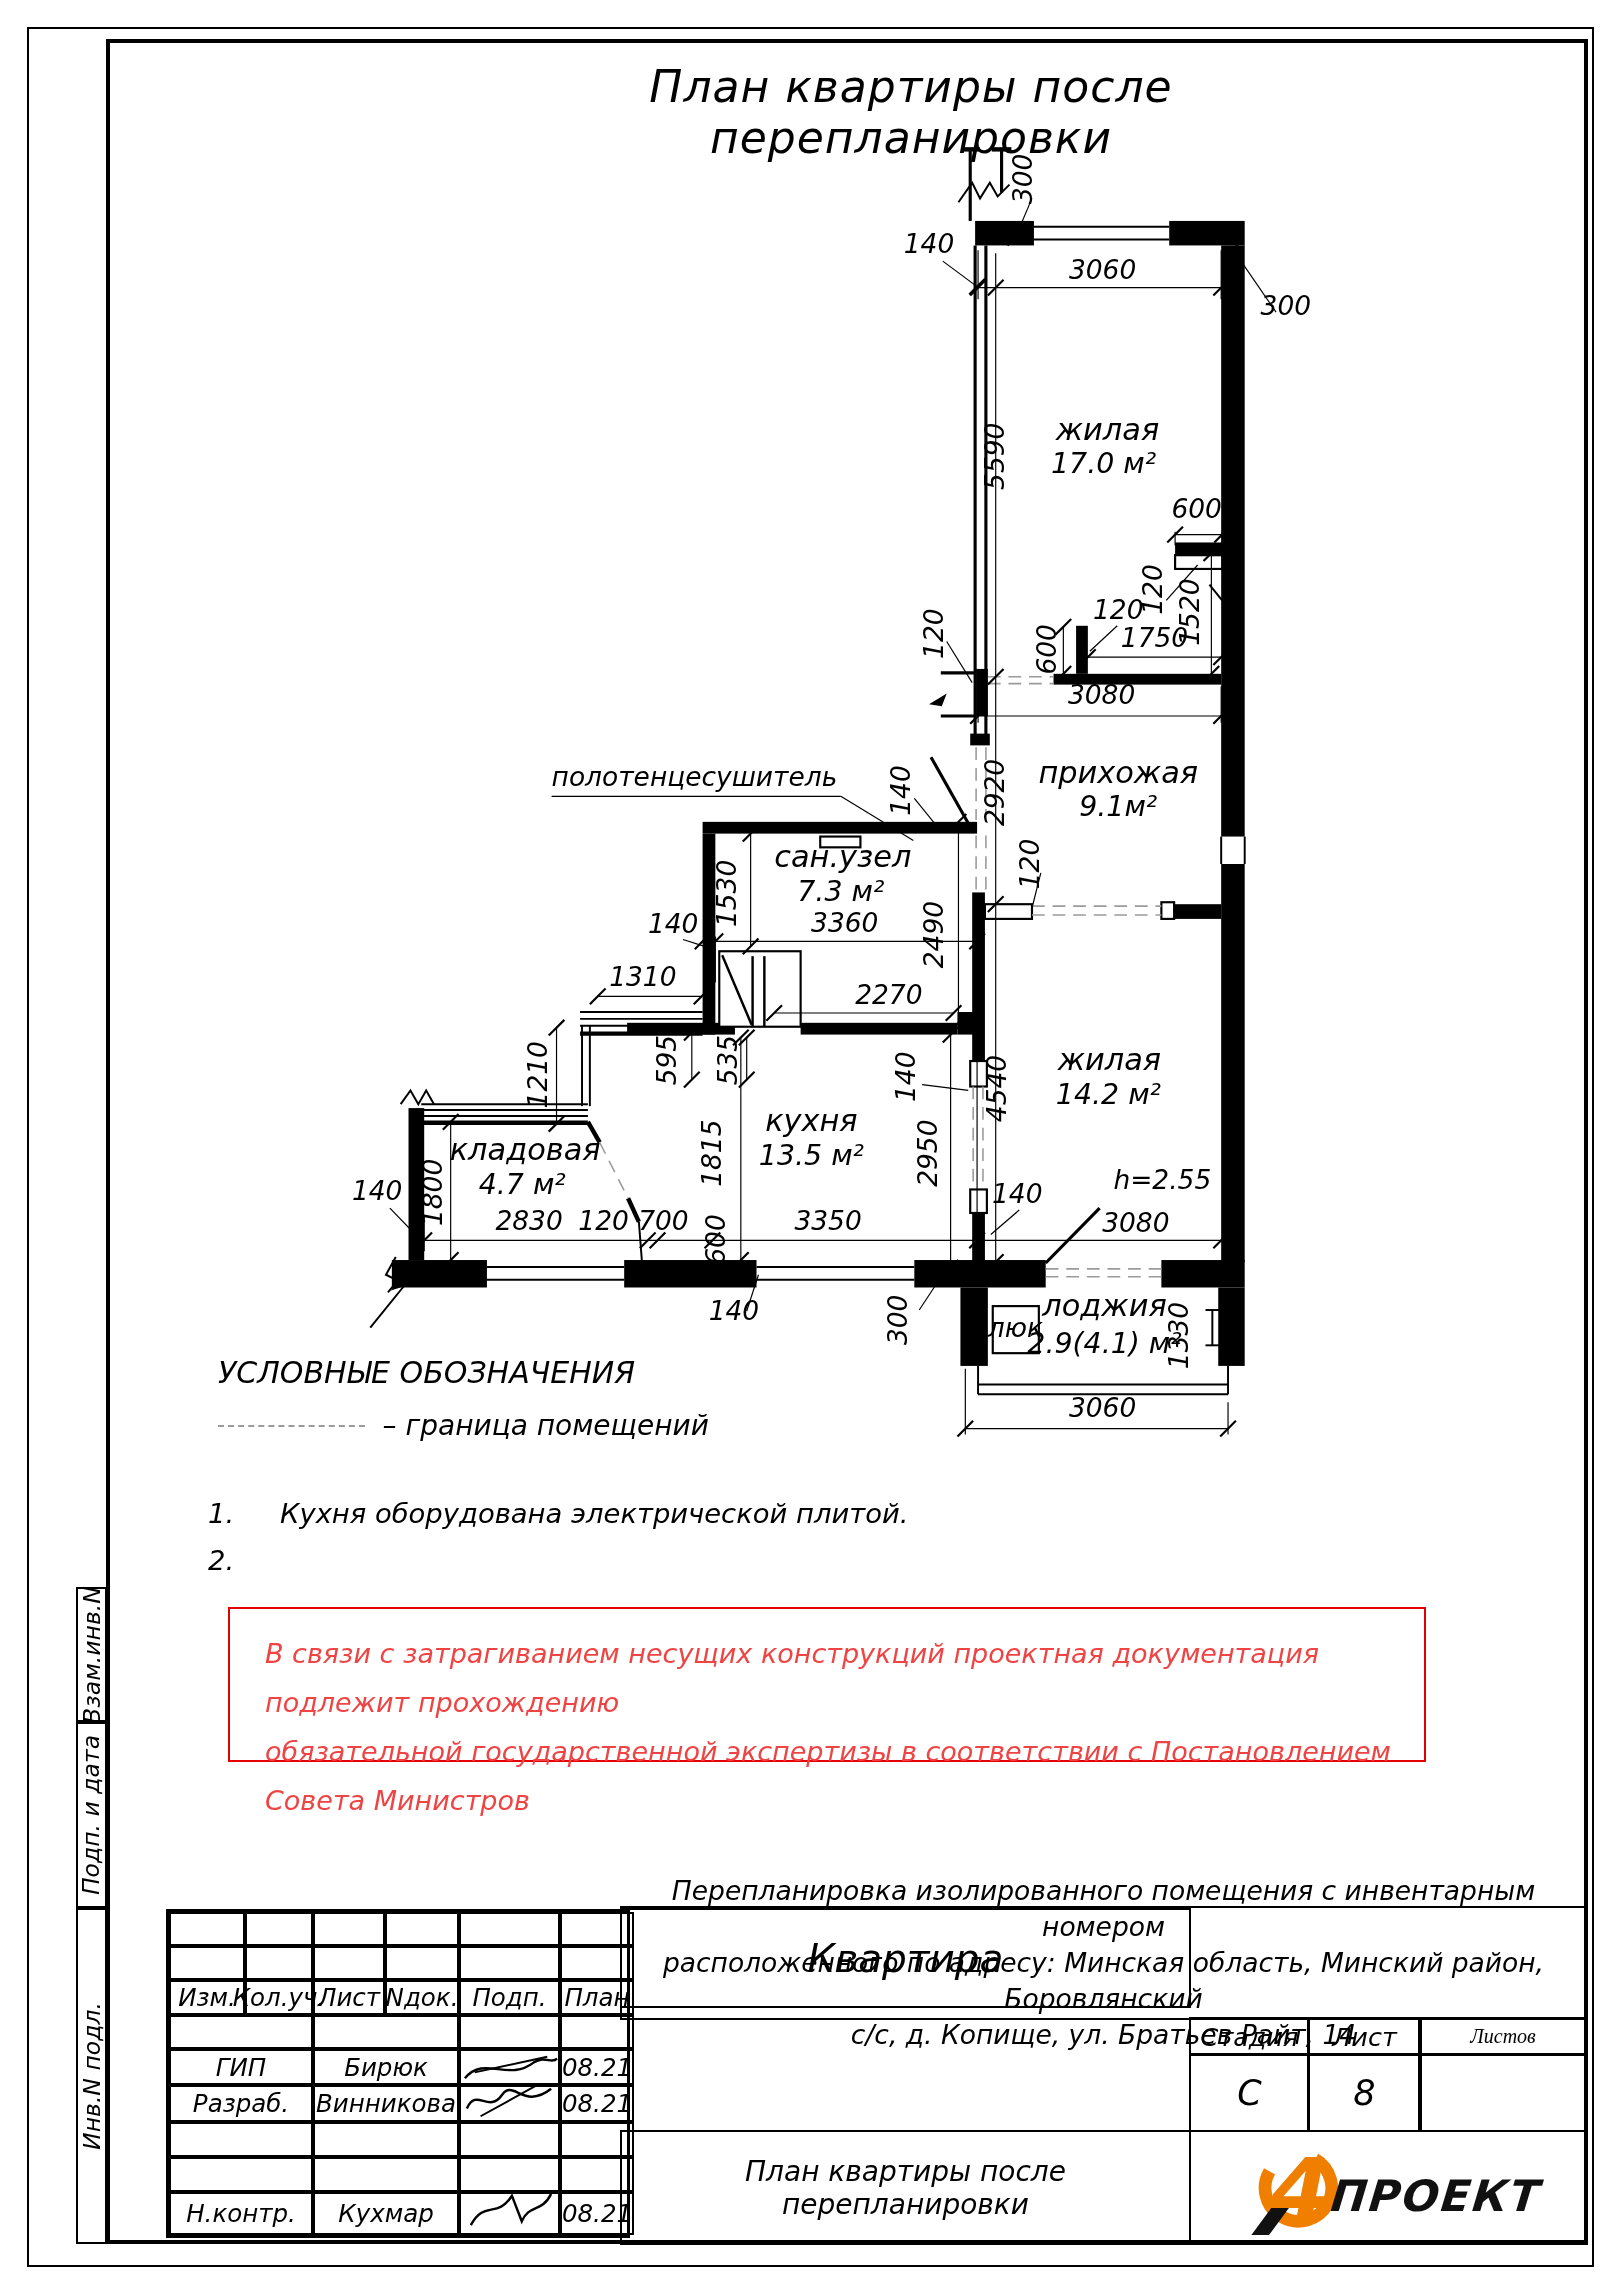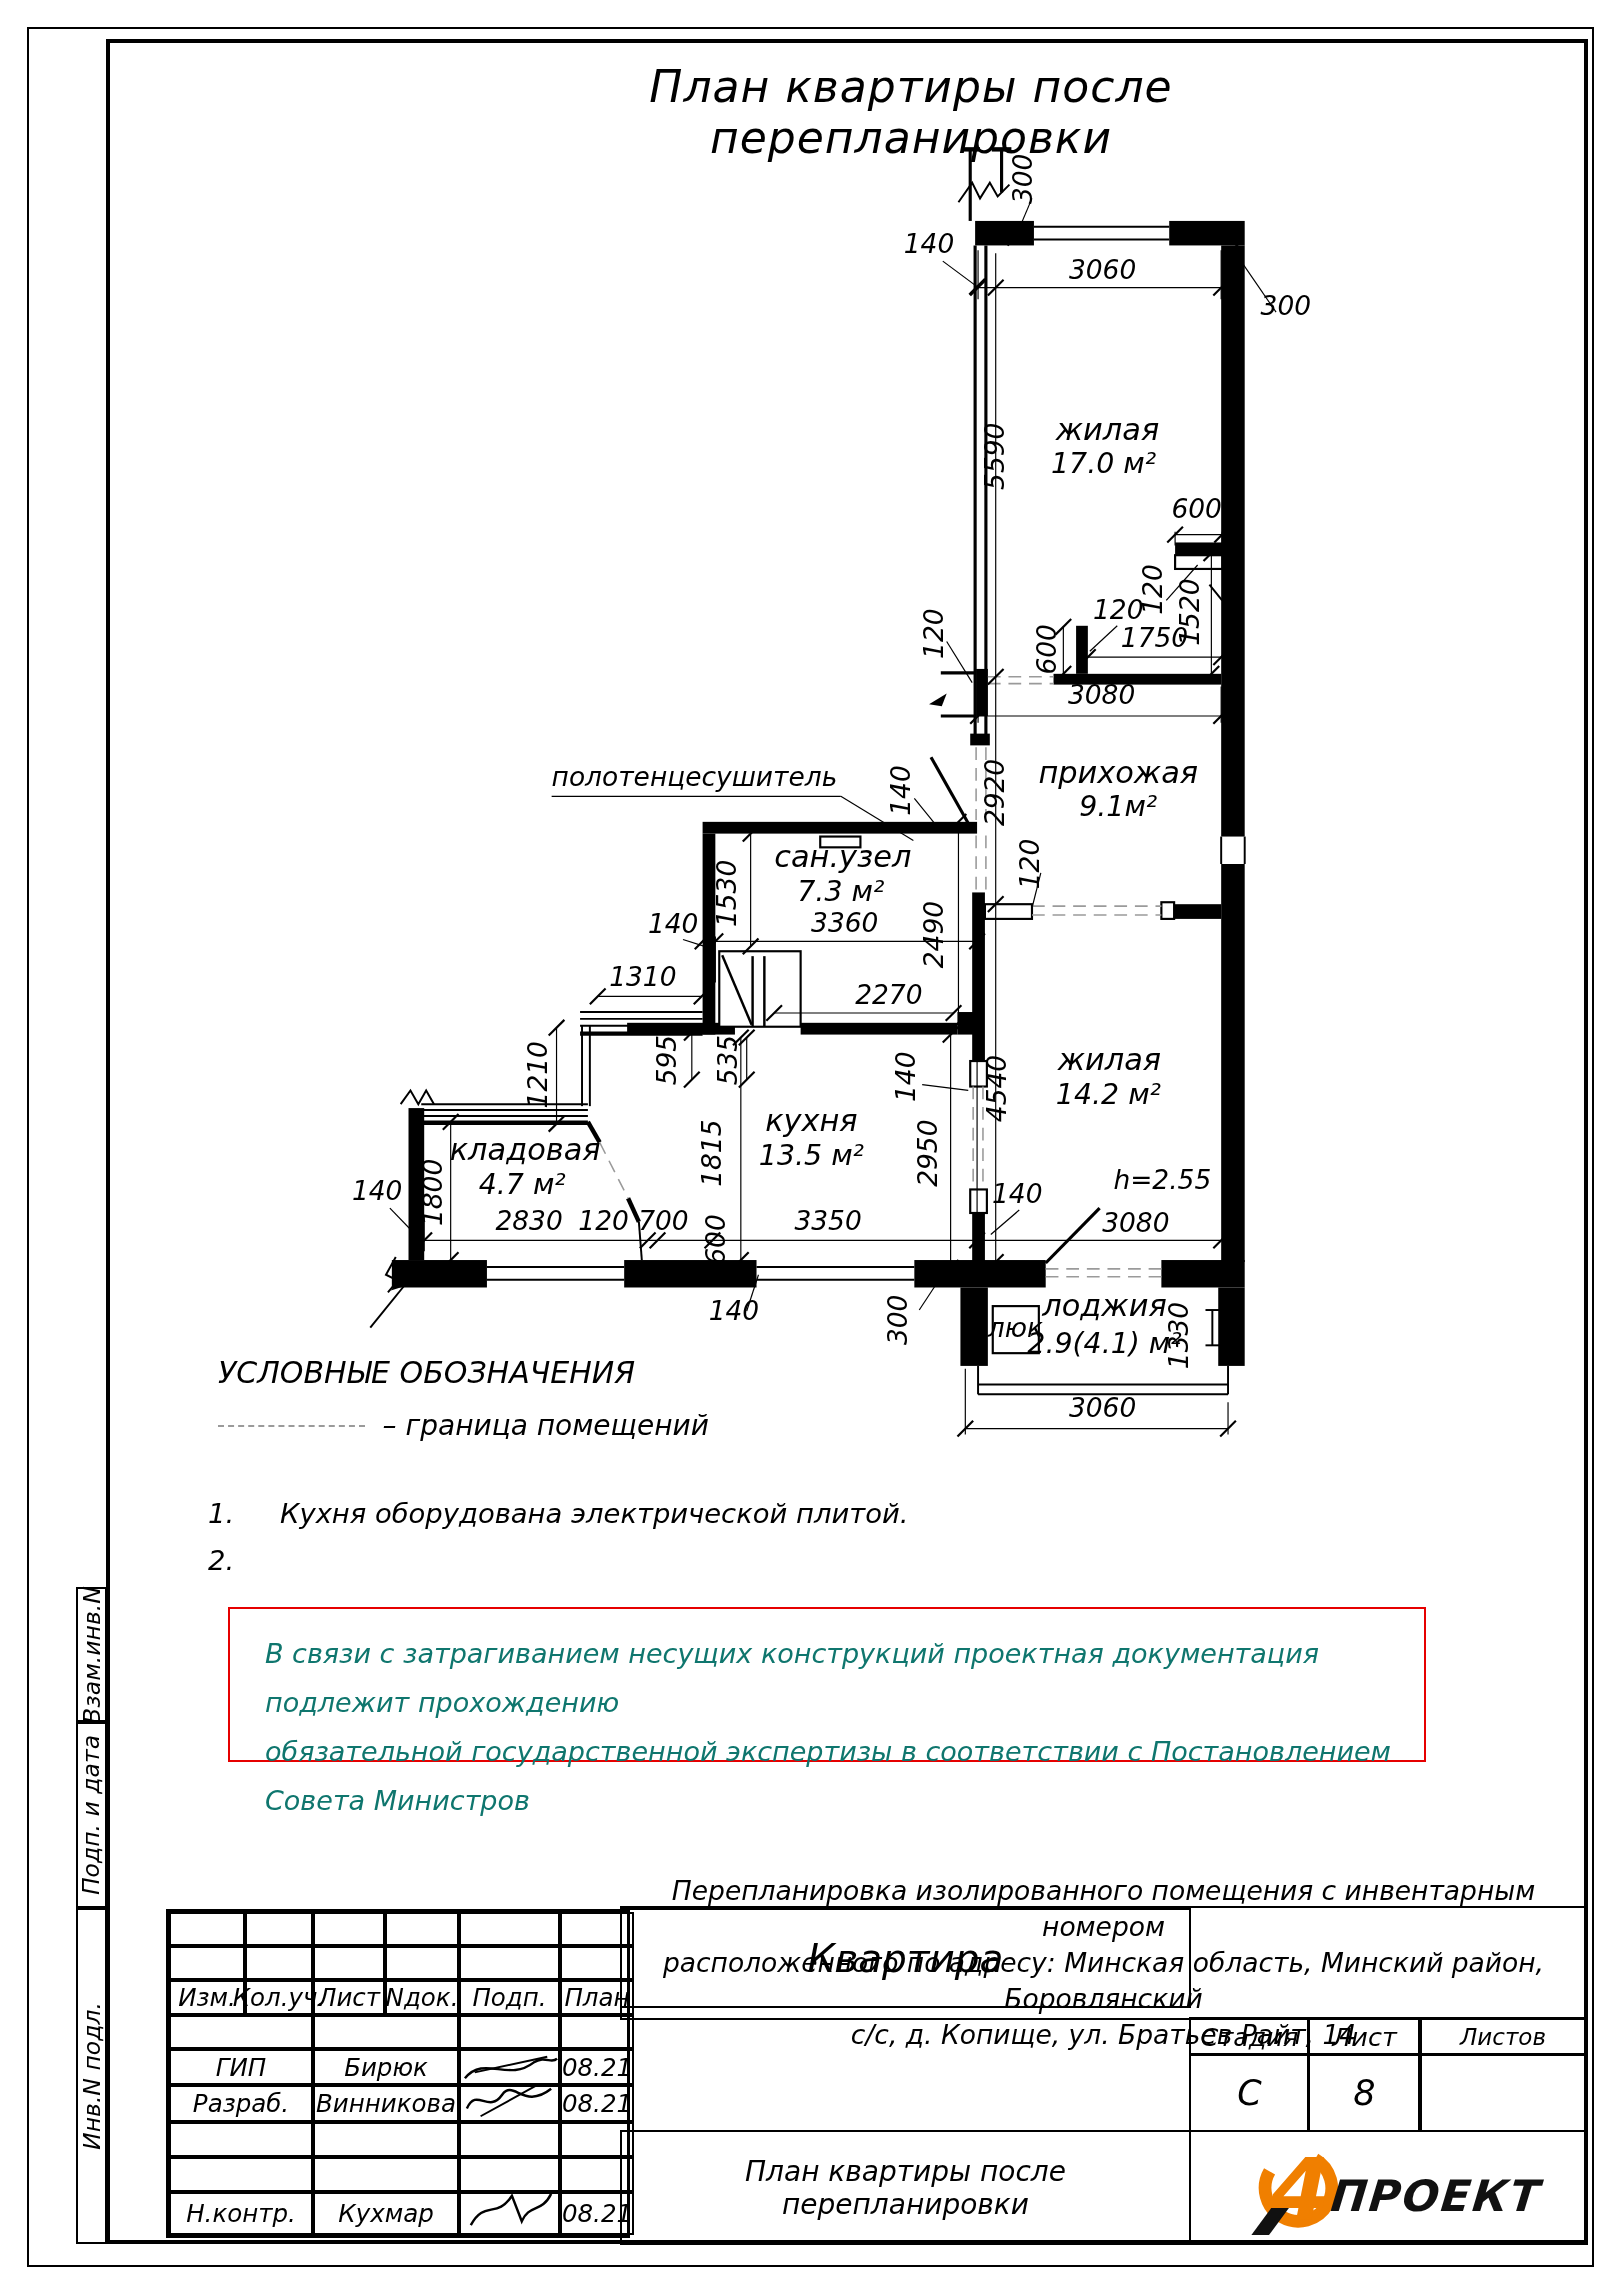--- a/index.html
+++ b/index.html
@@ -8,21 +8,21 @@
   .abs{position:absolute;box-sizing:border-box;}
   .pageborder{left:27.4px;top:27.4px;width:1567px;height:2240px;border:2px solid #000;}
   .mainframe{left:106px;top:39px;width:1482px;height:2205px;border:4.9px solid #000;}
   .striplabel{left:76px;width:31px;border:2.9px solid #000;display:flex;align-items:center;justify-content:center;}
   .striplabel span{transform:rotate(-90deg);white-space:nowrap;font-size:23.5px;}
   .bigtitle{left:470px;top:61px;width:882px;text-align:center;font-size:44px;letter-spacing:1px;}
   .legendtitle{left:218px;top:1355px;font-size:30px;}
   .legendrow{left:218px;top:1409px;display:flex;align-items:center;gap:17.6px;font-size:28px;text-align:right;}
   .dashsample{width:147px;border-top:2.9px dashed #9a9a9a;}
   .note{position:absolute;font-size:27.4px;}
-  .warnbox{left:228px;top:1607px;width:1198px;height:155px;border:2.9px solid #e60000;color:#0f766e;
+  .warnbox{left:228px;top:1607px;width:1198px;height:155px;border:2.9px solid #e60000;color:#ef4444;
            padding:19.6px 0 0 35px;font-size:27px;line-height:49px;}
   .cell{position:absolute;border:2.9px solid #000;box-sizing:border-box;display:flex;align-items:center;justify-content:center;text-align:center;}
   .revtable{position:absolute;left:157px;top:1909px;width:464px;display:grid;
             grid-template-columns:76px 68px 72px 74px 101px 74px;
             grid-template-rows:34px 34px 35px 34px 36px 37px 35px 35px 43px;border:3.9px solid #000;box-sizing:border-box;margin-left:9px;}
   .revtable>div{border:2px solid #000;display:flex;align-items:center;justify-content:center;font-size:24.5px;overflow:visible;position:relative;}
   .projdesc{flex-direction:column;line-height:36px;font-size:26.5px;padding:0 9.8px;}
   .sig{position:absolute;left:0;top:-7.8px;}
   .dim{font:italic 27px "DejaVu Sans",sans-serif;fill:#000;}
   .room{font:italic 31px "DejaVu Sans",sans-serif;fill:#000;}
@@ -417,21 +417,21 @@
   </div>
 
   <div class="cell projdesc" style="left:620px;top:1906px;width:967px;height:114px;">
     <div>Перепланировка изолированного помещения с инвентарным номером</div>
     <div>расположенного по адресу: Минская область, Минский район, Боровлянский</div>
     <div>с/с, д. Копище, ул. Братьев Райт, 14</div>
   </div>
   <div class="cell" style="left:620px;top:1908px;width:571px;height:100px;font-size:39px;">Квартира</div>
   <div class="cell" style="left:1189px;top:2017px;width:121px;height:39px;font-size:25.5px;">Стадия</div>
   <div class="cell" style="left:1307px;top:2017px;width:115px;height:39px;font-size:25.5px;">Лист</div>
-  <div class="cell" style="left:1418px;top:2017px;width:170px;height:39px;font-size:23px;">Листов</div>
+  <div class="cell" style="left:1418px;top:2017px;width:170px;height:39px;font-size:20px;font-family:Liberation Serif, serif;">Листов</div>
   <div class="cell" style="left:1189px;top:2053px;width:121px;height:79px;font-size:35px;">С</div>
   <div class="cell" style="left:1307px;top:2053px;width:115px;height:79px;font-size:35px;">8</div>
   <div class="cell" style="left:1418px;top:2053px;width:170px;height:79px;font-size:35px;"></div>
   <div class="cell" style="left:620px;top:2130px;width:571px;height:115px;font-size:28px;">План квартиры после перепланировки</div>
   <div class="cell" style="left:1189px;top:2130px;width:399px;height:115px;">
     <svg width="333" height="102" viewBox="0 0 340 104">
       <circle cx="78" cy="52" r="34" fill="none" stroke="#f07f00" stroke-width="13" stroke-dasharray="160 55" transform="rotate(-60 78 52)"></circle>
       <path d="M30,100 L52,70 L70,70 L48,100 z" fill="#111"></path>
       <text x="80" y="84" font-size="88" font-weight="bold" font-style="italic" fill="#f07f00" text-anchor="middle">4</text>
       <text x="118" y="76" font-size="44" font-weight="bold" font-style="italic" letter-spacing="2" fill="#111" transform="skewX(-6)">ПРОЕКТ</text>

